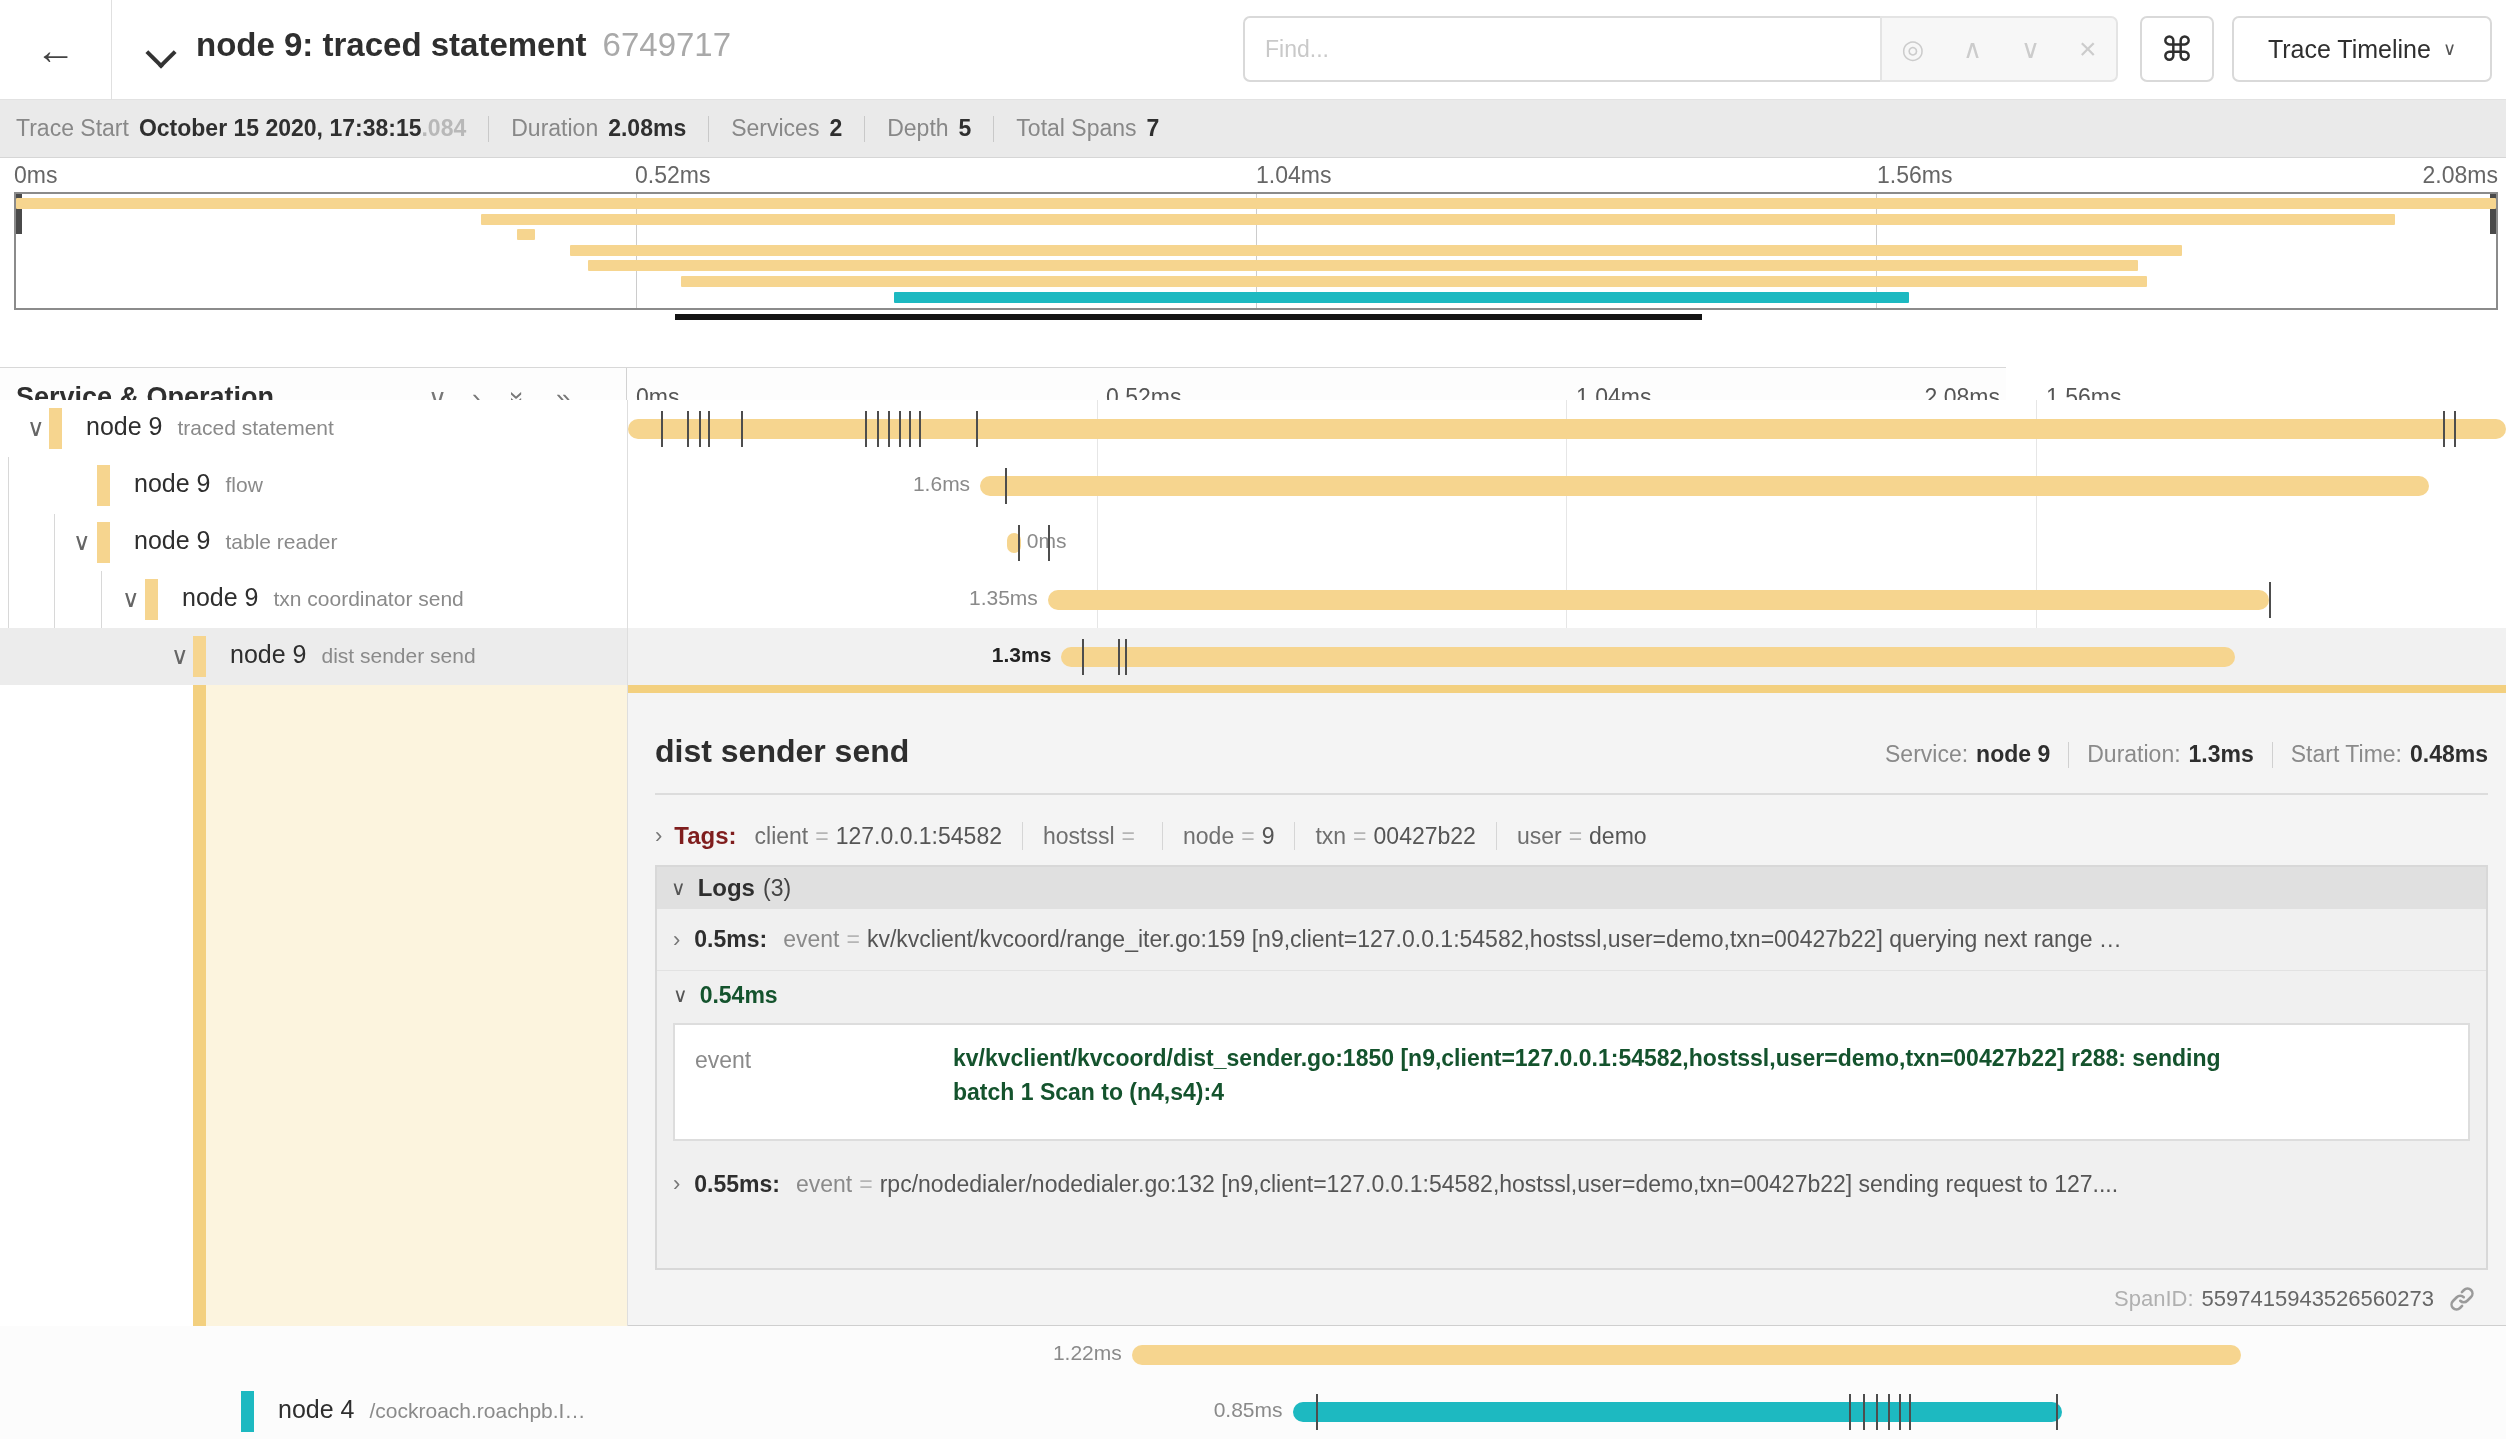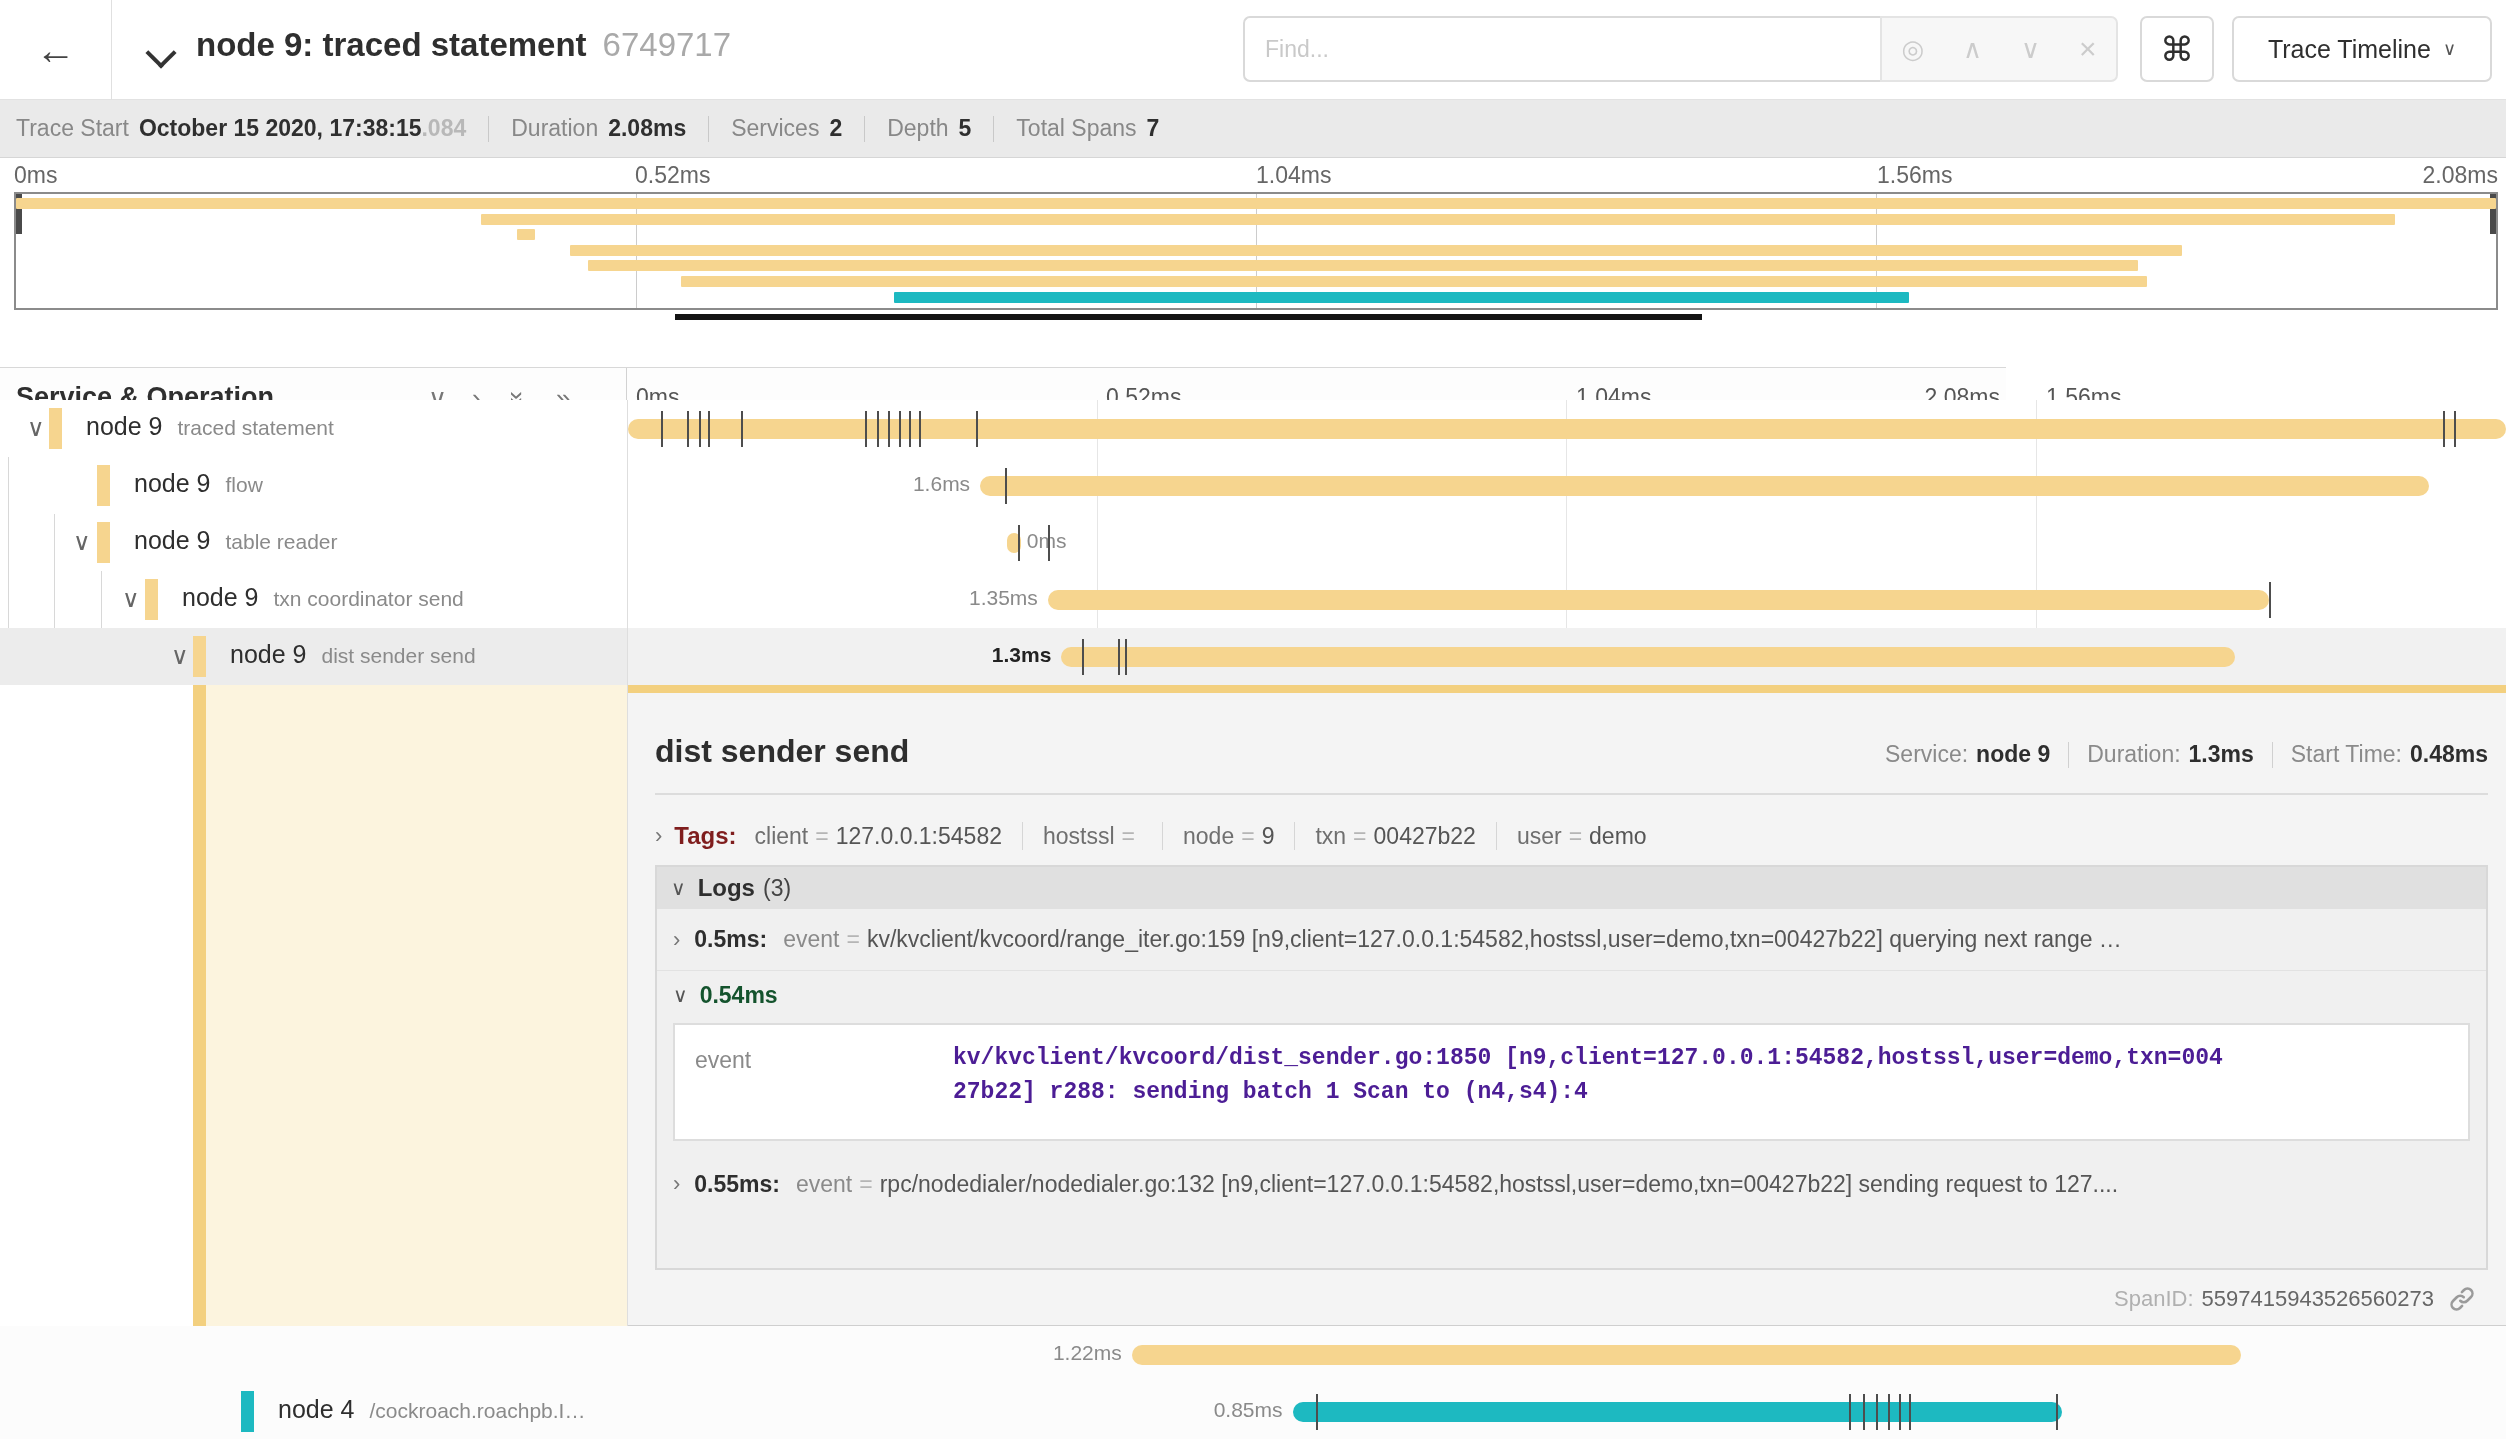--- a/index.html
+++ b/index.html
@@ -113,21 +113,21 @@
   .log-row .ltime { font-weight:700; color:#2e2e2e; margin-right:16px; }
   .log-row .lkey { color:#8a8a8a; }
   .log-row .leq { color:#b5b5b5; margin:0 7px; }
   .log-row .lval { color:#555; }
   .log-exp-head { height:48px; display:flex; align-items:center; padding-left:16px; font-size:23px; cursor:pointer; }
   .log-exp-head .arrow { color:#555; font-size:20px; margin-right:12px; }
   .log-exp-head b { color:#14532d; }
   .event-card { margin:4px 16px 12px 16px; background:#fff; border:2px solid #ddd; height:118px; position:relative; }
   .event-card .ekey { position:absolute; left:20px; top:22px; font-size:23px; color:#8a8a8a; }
   .event-card .eval { position:absolute; left:278px; top:16px; width:1280px;
-    font-family:Liberation Mono, monospace; font-size:23px; line-height:34px; color:#4c1d95;
+    font-family:Liberation Sans, sans-serif; font-size:23px; line-height:34px; color:#14532d;
     word-break:break-all; font-weight:700; }
   .logs-foot { padding:14px 0 0 4px; font-size:20px; color:#8f8f8f; }
   .spanid-row { position:absolute; right:30px; top:592px; display:flex; align-items:center; font-size:22px; color:#b0b0b0; }
   .spanid-row .sid { color:#666; margin-left:8px; margin-right:14px; }
   .link-icon { cursor:pointer; display:inline-flex; }
 </style>
 </head>
 <body>
 
 <div class="topbar">

